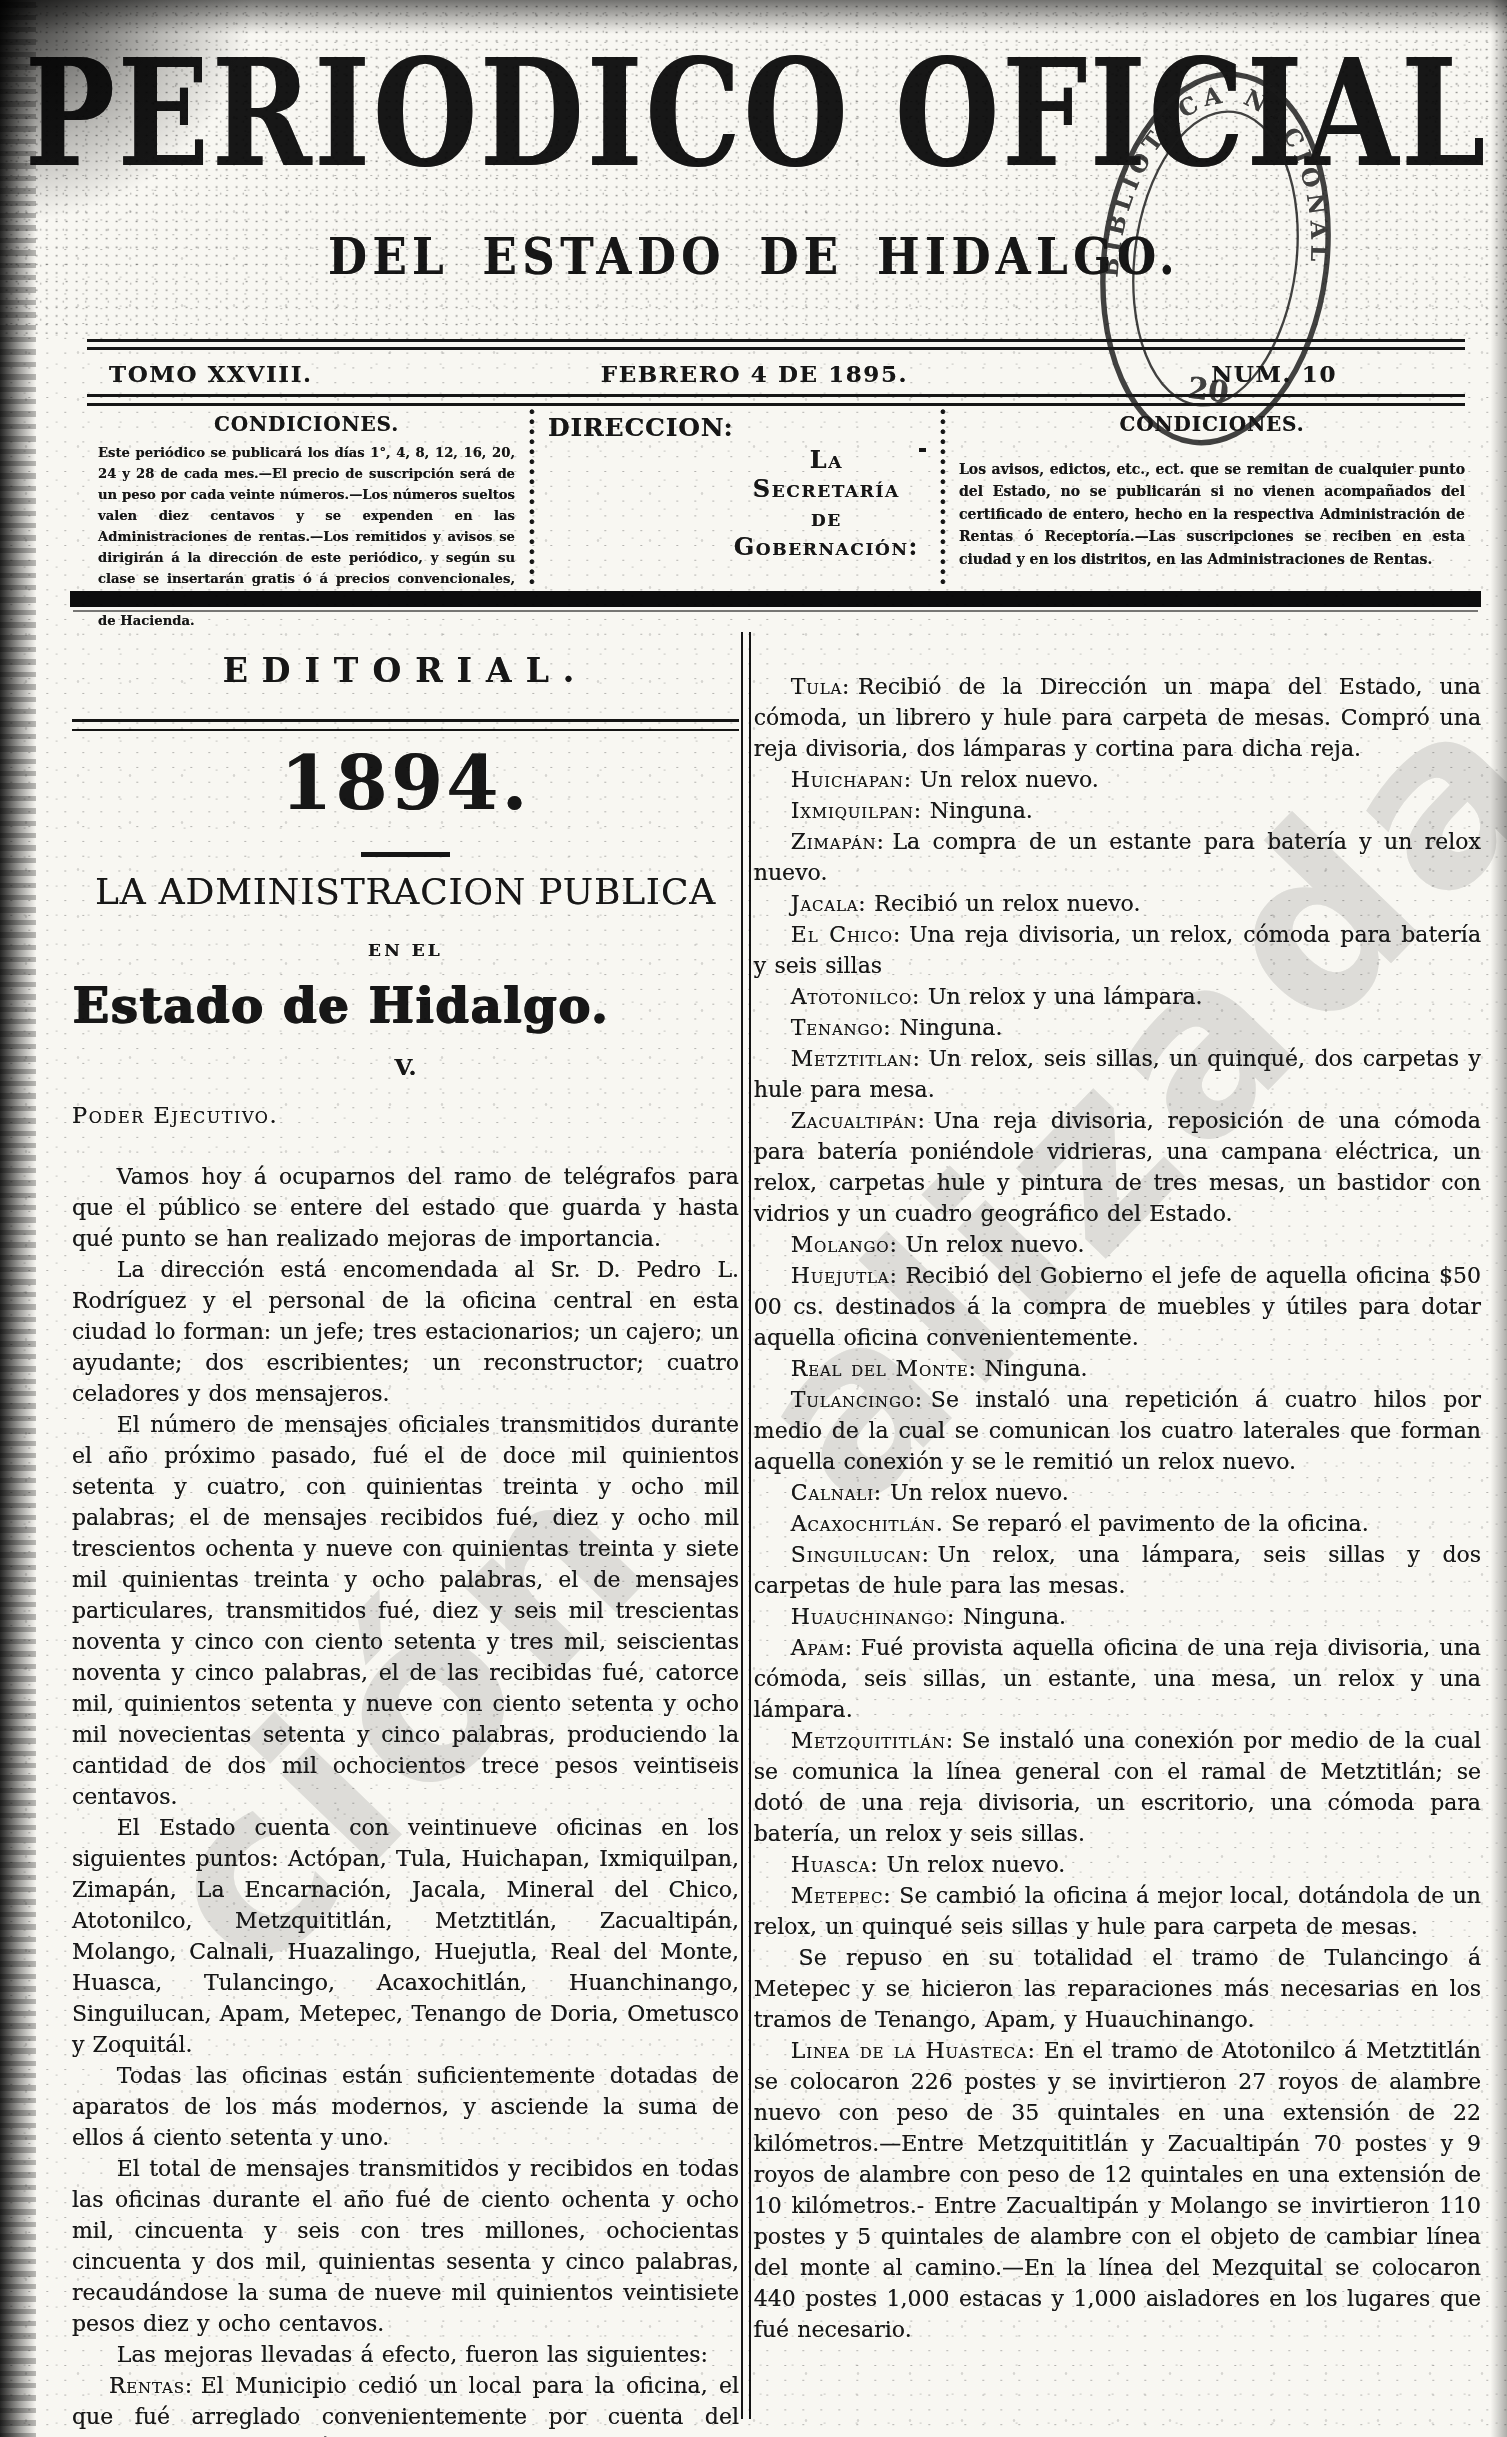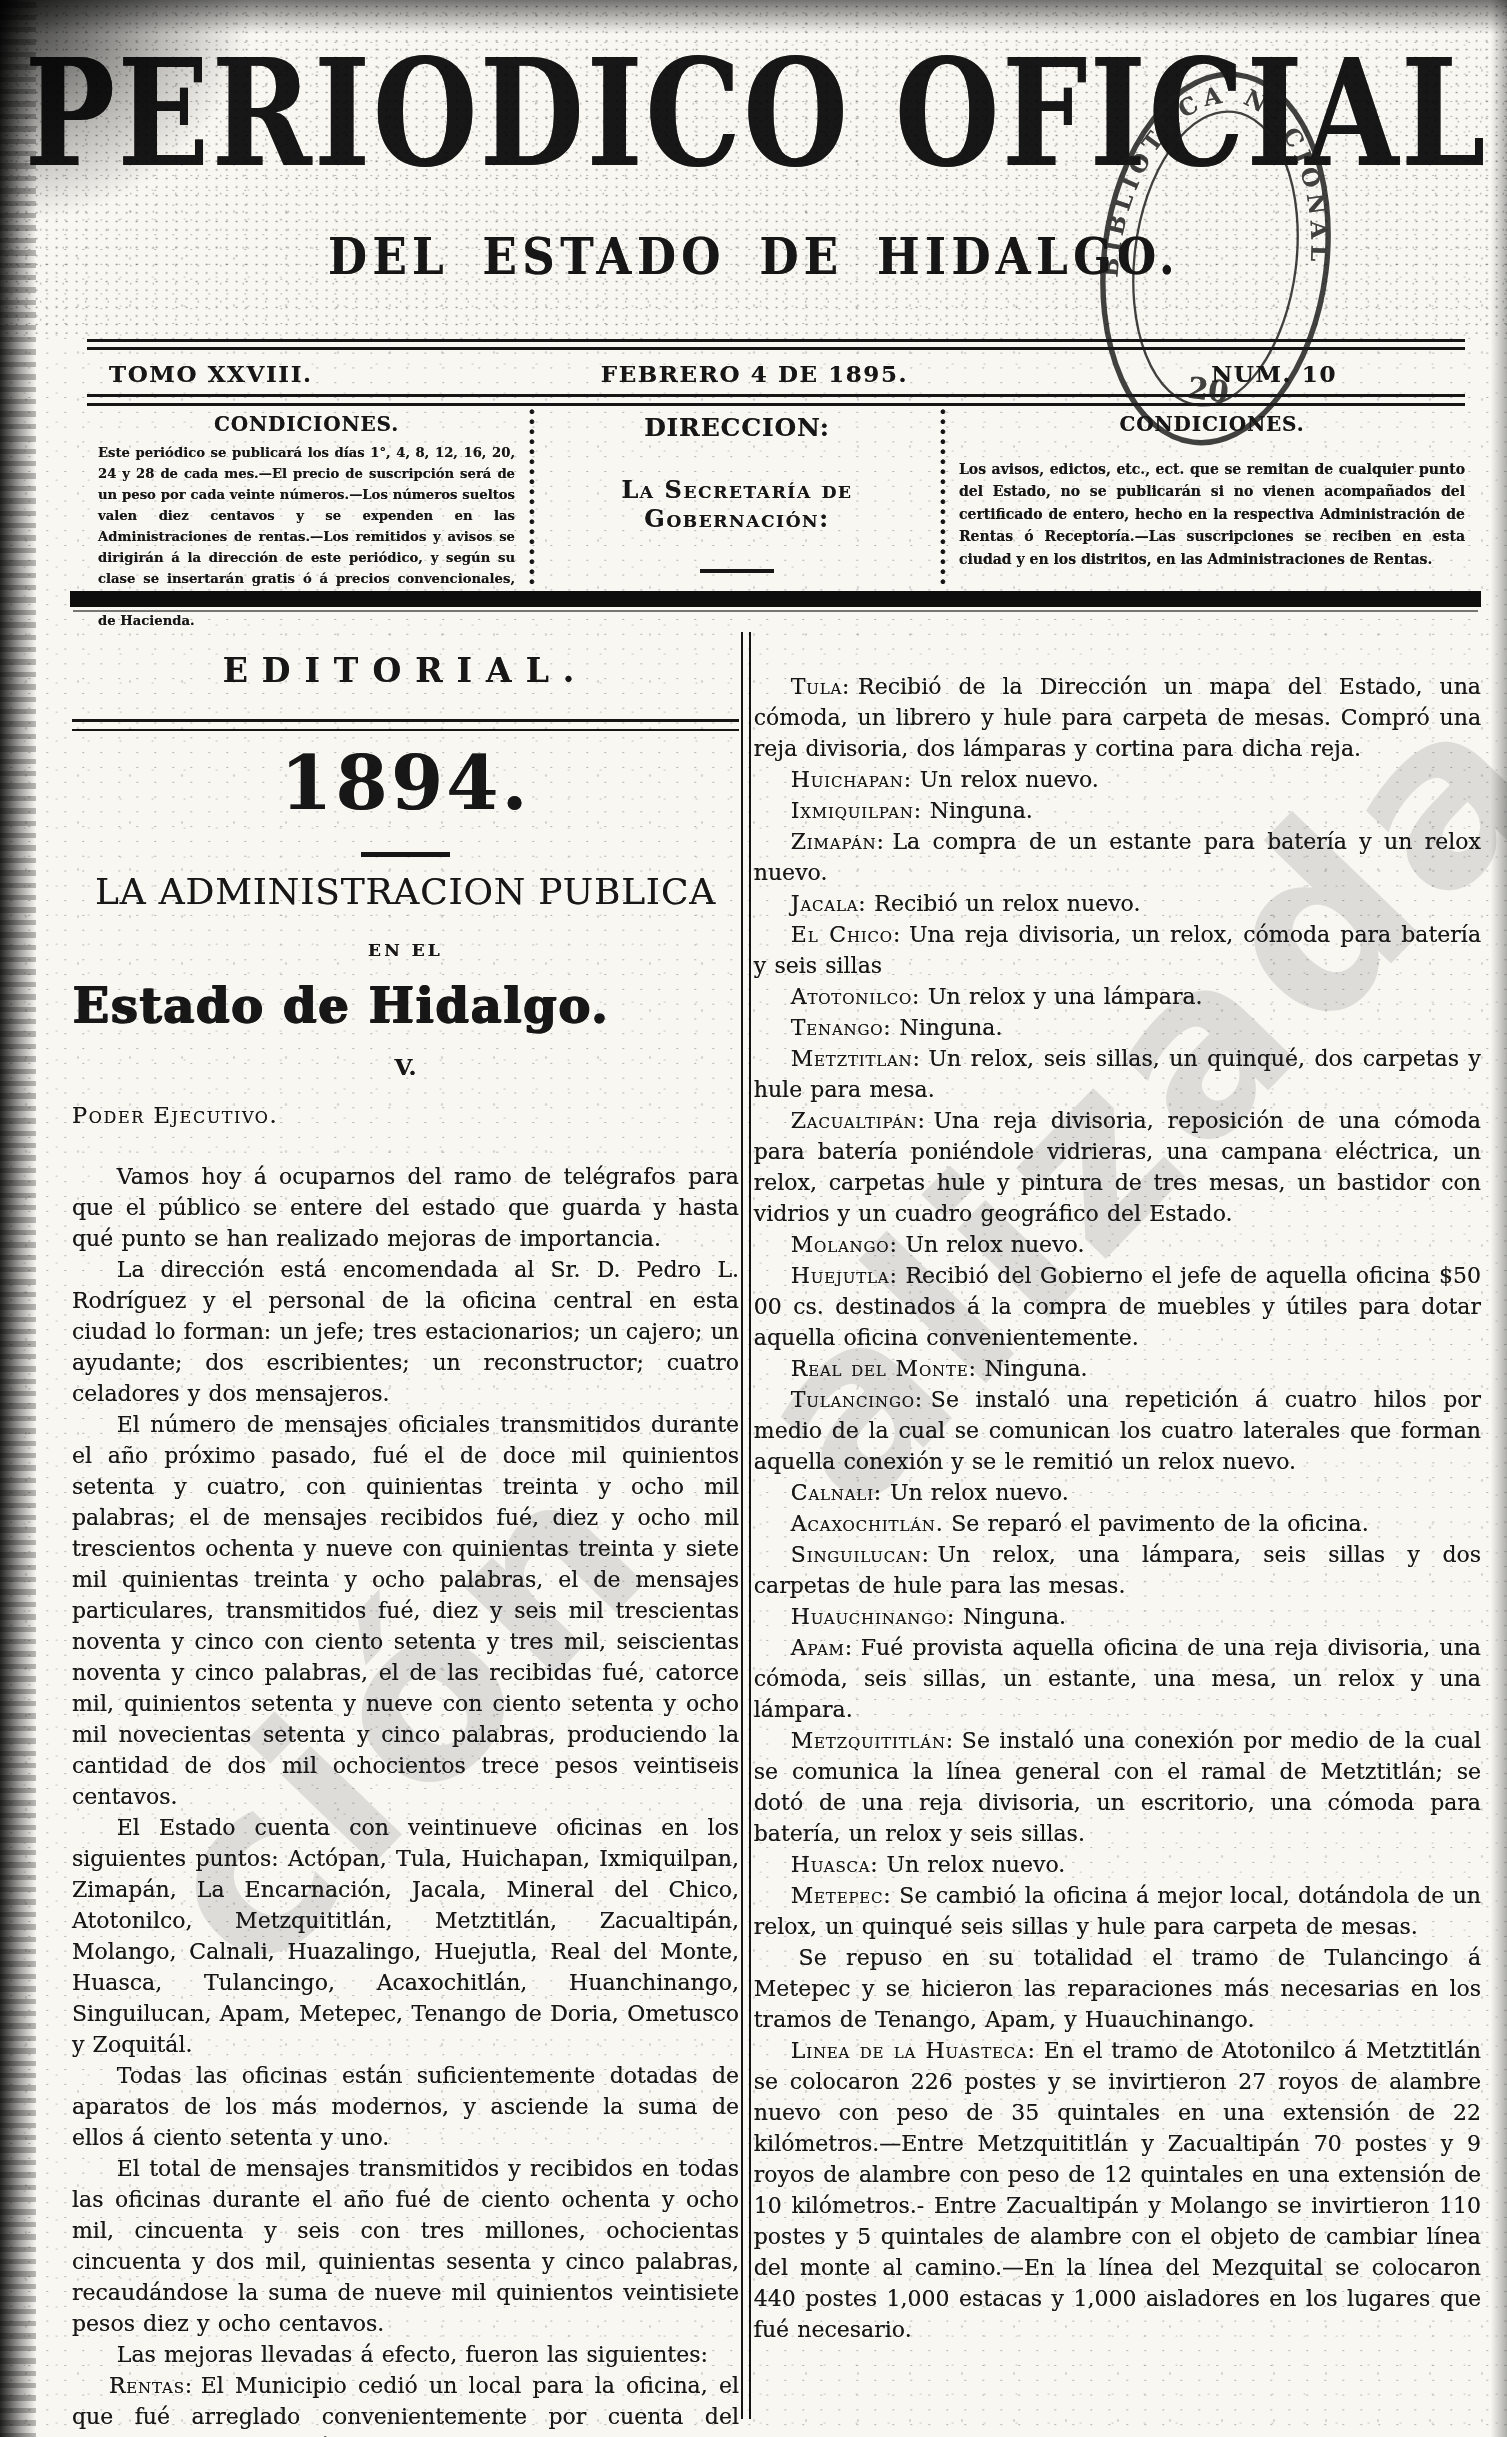--- a/index.html
+++ b/index.html
@@ -25,21 +25,21 @@
   .dbl { height:5.4px; border-top:3.1px solid #161616; border-bottom:3.1px solid #161616; }
   .tomo-row { position:relative; height:44px; }
   .tomo-row span { position:absolute; top:9.3px; font-size:23px; font-weight:bold; letter-spacing:1.6px; white-space:nowrap; }
   .tomo-volume { left:22px; }
   .tomo-date { left:50%; transform:translateX(-57%); }
   .tomo-number { right:128px; }
   
   #strip { position:absolute; top:407px; left:87px; width:1389px; height:180px; display:flex; }
   .strip-col { padding:4.7px 11px 0; box-sizing:border-box; }
   .strip-left { width:439px; }
-  .strip-center { width:400px; display:flex; flex-direction:column; align-items:center; }
+  .strip-center { width:400px; display:flex; flex-direction:row; }
   .strip-right { flex:1; }
   .strip-h { text-align:center; font-weight:bold; font-size:20px; letter-spacing:0.8px; }
   .strip-body { margin-top:6.2px; font-size:13.2px; font-weight:bold; line-height:21px; text-align:justify; }
   .strip-body-right { margin-top:22px; font-size:14px; font-weight:bold; line-height:22.5px; text-align:justify; }
   .dir-h { font-size:25px; font-weight:bold; letter-spacing:0.8px; margin-top:1.6px; text-align:center; }
   .dir-b { font-size:24px; font-weight:bold; font-variant:small-caps; letter-spacing:1.6px; margin-top:33px; text-align:center; }
   .dir-dash { width:74px; height:3.9px; background:#161616; margin-top:36px; }
   .wavy {
     width:7.8px; margin:0 1.6px; flex:0 0 auto;
     background:radial-gradient(circle at 3.9px 4.7px, #161616 2px, transparent 2.7px);

